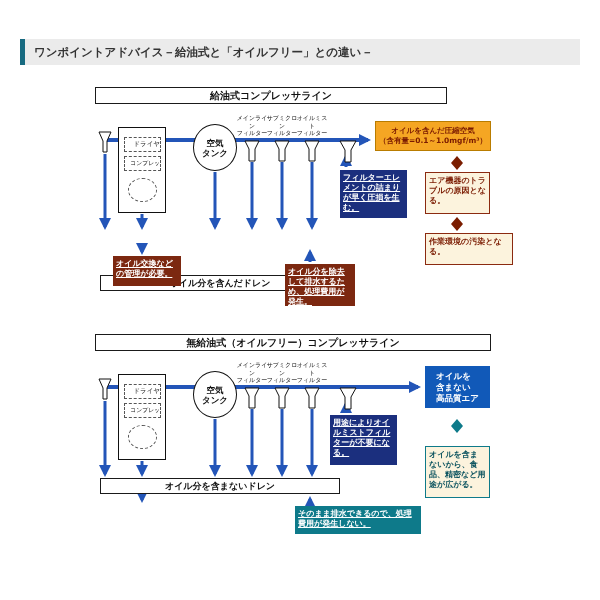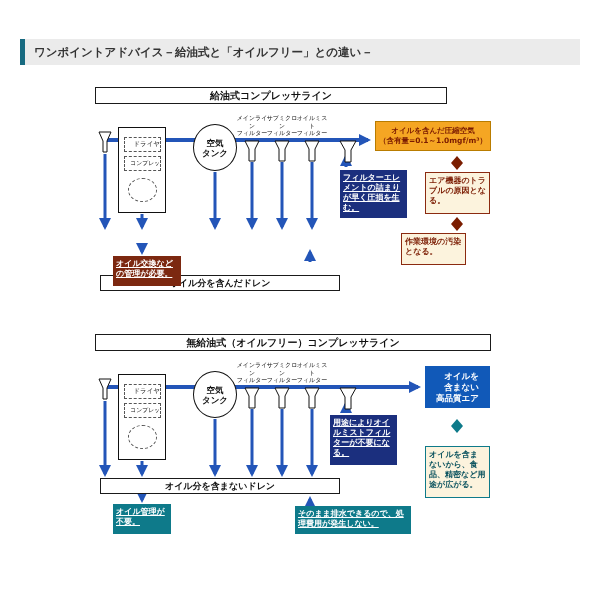--- a/index.html
+++ b/index.html
@@ -17,21 +17,21 @@
   .dryer{border:1.5px solid #111;background:#fff;}
   .dashedbox{position:absolute;box-sizing:border-box;border:1px dashed #555;font-size:6.5px;line-height:13px;text-align:right;color:#111;overflow:hidden;}
   .dashellipse{position:absolute;box-sizing:border-box;border:1px dashed #555;border-radius:50%;}
   .tank{border:1.5px solid #111;border-radius:50%;background:#fff;font-weight:bold;font-size:8.5px;line-height:10px;
         text-align:center;white-space:pre-line;display:flex;align-items:center;justify-content:center;}
   
   .note{font-size:8px;line-height:10px;font-weight:bold;color:#fff;padding:3px 3px;text-decoration:underline;}
   .navy{background:#1b2f7e;}
   .maroon{background:#7c2810;}
   .teal{background:#0e7a8a;}
-  .airblue{background:#1159b8;color:#fff;font-weight:bold;font-size:8.5px;line-height:11px;text-align:right;
+  .airblue{background:#1159b8;color:#fff;font-weight:bold;font-size:8.5px;line-height:11px;text-align:left;
            white-space:pre-line;display:flex;align-items:center;justify-content:center;}
   .orange{background:#f5a623;border:1px solid #b97c00;color:#7a1a00;font-weight:bold;font-size:7.5px;line-height:10px;
           text-align:center;white-space:pre-line;display:flex;flex-direction:column;justify-content:center;}
   .cream{background:#fcf3dd;font-weight:bold;font-size:8px;line-height:10px;padding:3px;}
   .cream.redb{border:1.5px solid #8b2a10;color:#7a1a00;}
   .cream.tealb{border:1.5px solid #0e7a8a;color:#0a525e;}
   .pre{white-space:pre-line;}
   svg{position:absolute;left:0;top:0;}
 </style>
 </head>
@@ -123,26 +123,27 @@
   <div class="abs tank" style="left:193px;top:124px;width:44px;height:47px;">空気
 タンク</div>
 
   <div class="abs orange" style="left:375px;top:121px;width:116px;height:30px;">オイルを含んだ圧縮空気
 （含有量=0.1～1.0mgf/m³）</div>
 
   <div class="abs note navy" style="left:340px;top:170px;width:67px;height:48px;">フィルターエレメントの詰まりが早く圧損を生む。</div>
 
   <div class="abs cream redb" style="left:425px;top:172px;width:65px;height:42px;">エア機器のトラブルの原因となる。</div>
 
-  <div class="abs cream redb" style="left:401px;top:233px;width:65px;height:32px;">作業環境の汚染となる。</div>
+  <div class="abs cream redb" style="left:425px;top:233px;width:88px;height:32px;">作業環境の汚染となる。</div>
 
   <div class="abs drain" style="left:100px;top:231px;width:240px;height:16px;margin-top:44px;">オイル分を含んだドレン</div>
 
   <div class="abs note maroon" style="left:113px;top:256px;width:68px;height:30px;">オイル交換などの管理が必要。</div>
 
+  <div class="abs note maroon" style="left:285px;top:264px;width:70px;height:42px;">オイル分を除去して排水するため、処理費用が発生。</div>
 
   <div class="abs titlebar" style="left:95px;top:334px;width:396px;height:17px;">無給油式（オイルフリー）コンプレッサライン</div>
 
   <div class="abs flabel" style="left:234px;top:361px;width:36px;">メインライン
 フィルター</div>
   <div class="abs flabel" style="left:264px;top:361px;width:36px;">サブミクロン
 フィルター</div>
   <div class="abs flabel" style="left:294px;top:361px;width:36px;">オイルミスト
 フィルター</div>
 
@@ -158,18 +159,16 @@
   <div class="abs airblue" style="left:425px;top:366px;width:65px;height:42px;">オイルを
 含まない
 高品質エア</div>
 
   <div class="abs note navy" style="left:330px;top:415px;width:67px;height:50px;">用途によりオイルミストフィルターが不要になる。</div>
 
   <div class="abs cream tealb" style="left:425px;top:446px;width:65px;height:52px;">オイルを含まないから、食品、精密など用途が広がる。</div>
 
   <div class="abs drain" style="left:100px;top:478px;width:240px;height:16px;">オイル分を含まないドレン</div>
 
-  <div class="abs note teal pre" style="left:113px;top:504px;width:58px;height:30px;">オイル管理が
-不要。</div>
 
-  <div class="abs note teal" style="left:295px;top:506px;width:116px;height:28px;">そのまま排水できるので、処理費用が発生しない。</div>
+  <div class="abs note teal" style="left:295px;top:506px;width:126px;height:28px;">そのまま排水できるので、処理費用が発生しない。</div>
 
 </div>
 
 </body></html>

